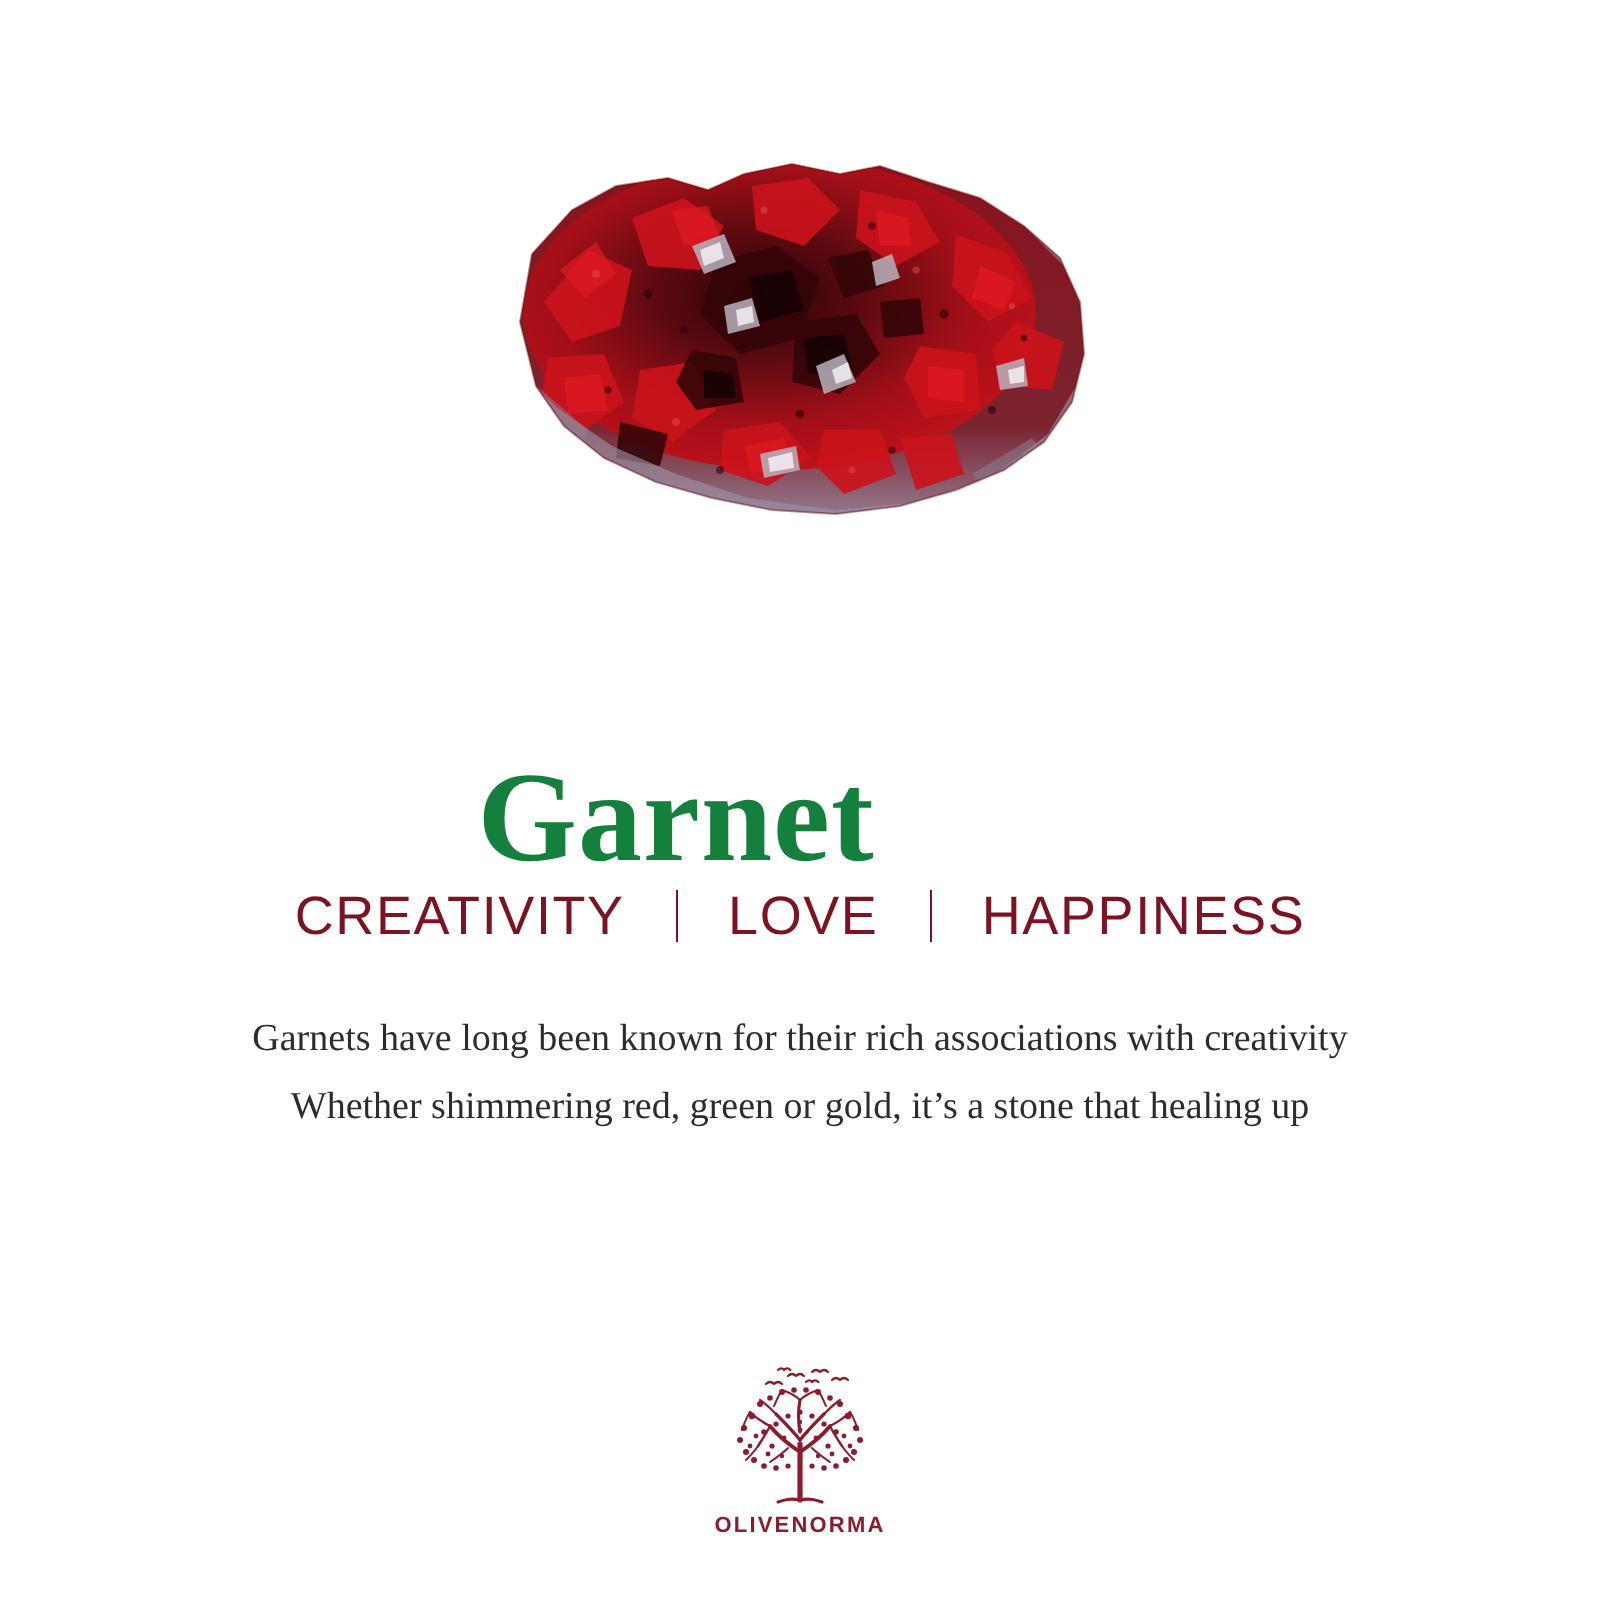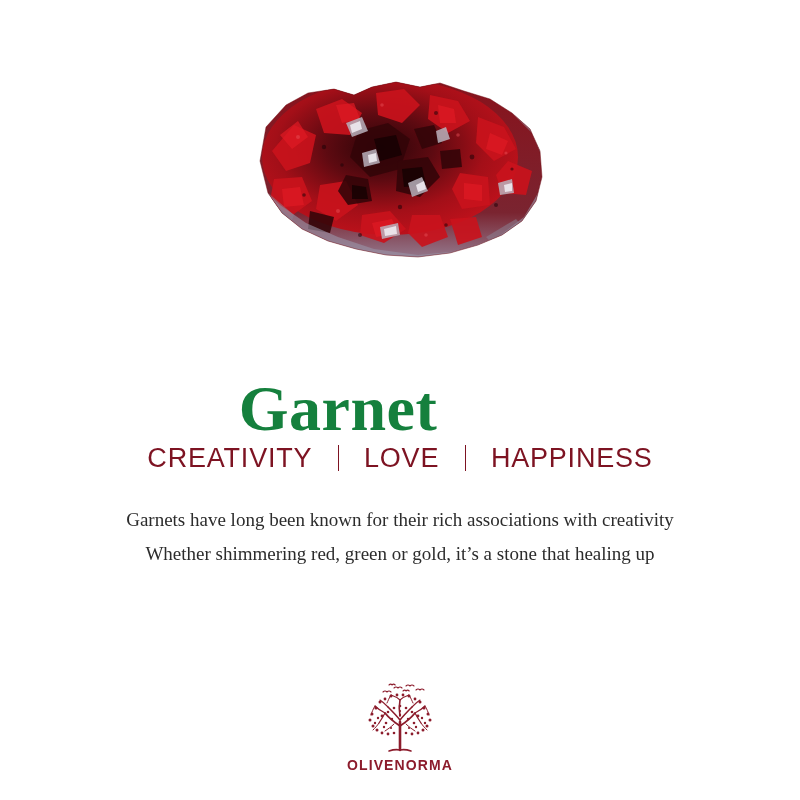--- a/index.html
+++ b/index.html
@@ -107,21 +107,21 @@
   }
   .logo-mark {
     display: block;
     width: 84px;
     height: 72px;
   }
   .logo-word {
     margin-top: 3px;
     font-family: "Liberation Sans", "DejaVu Sans", sans-serif;
     font-weight: 700;
-    font-size: 14px;
+    font-size: 11px;
     letter-spacing: 1.1px;
     color: #8c1c2c;
     white-space: nowrap;
   }
 </style>
 </head>
 <body>
 
 <div class="card">
 

